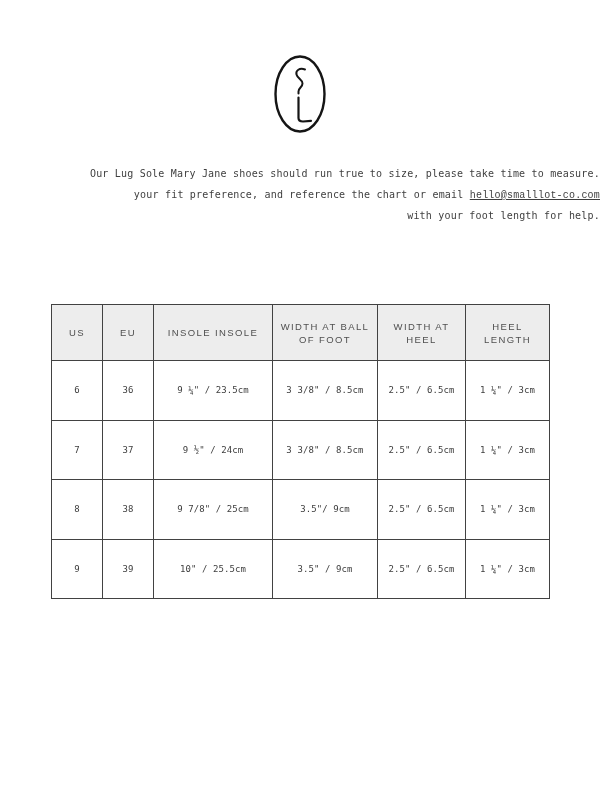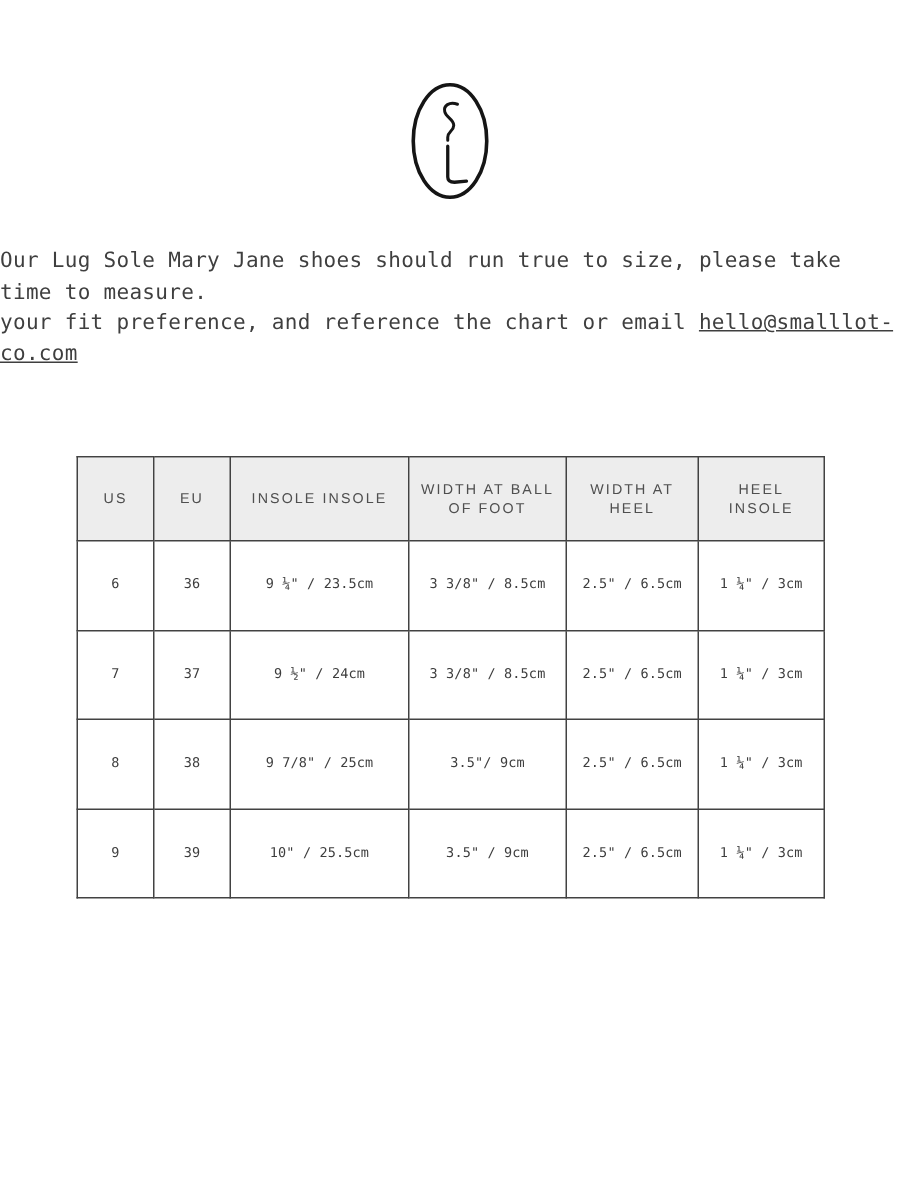--- a/index.html
+++ b/index.html
@@ -22,30 +22,31 @@
     display: flex;
     justify-content: center;
   }
 
   
   .intro {
     position: absolute;
     top: 164px;
     left: 0;
     width: 100%;
-    text-align: left;
-    font-size: 14px;
+    text-align: right;
+    font-size: 10px;
     line-height: 20.6px;
     letter-spacing: 0.2px;
     color: #3f3f3f;
   }
   .intro .email-link {
     color: inherit;
     text-decoration: underline;
     cursor: pointer;
+    font-family: Liberation Mono, monospace;
   }
 
   
   .table-wrap {
     position: absolute;
     top: 304px;
     left: 51px;
   }
   table.size-table {
     border-collapse: collapse;
@@ -96,20 +97,21 @@
     <path d="M 26.5 45.5
              L 26.5 66
              C 26.5 68.5, 28 69.5, 31 69.5
              L 39 68.8" fill="none" stroke="#151515" stroke-width="2.2" stroke-linecap="round"></path>
   </svg>
 </div>
 
 <div class="intro">
   <div>Our Lug Sole Mary Jane shoes should run true to size, please take time to measure.</div>
   <div><span>your fit preference, and reference the chart or email </span><a class="email-link">hello@smalllot-co.com</a></div>
+  <div>with your foot length for help.</div>
 </div>
 
 <div class="table-wrap">
   <table class="size-table">
     <colgroup>
       <col style="width:51px">
         <col style="width:51px">
         <col style="width:119px">
       <col style="width:105px">
         <col style="width:88px">
@@ -132,21 +134,21 @@
         <th>
           <span class="hline">WIDTH AT BALL</span>
           <span class="hline">OF FOOT</span>
         </th>
         <th>
           <span class="hline">WIDTH AT</span>
           <span class="hline">HEEL</span>
         </th>
         <th>
           <span class="hline">HEEL</span>
-          <span class="hline">INSOLE</span>
+          <span class="hline">LENGTH</span>
         </th>
       </tr>
     </thead>
     <tbody>
       <tr>
         <td>6</td>
         <td>36</td>
         <td>9 ¼" / 23.5cm</td>
         <td>3 3/8" / 8.5cm</td>
         <td>2.5" / 6.5cm</td>

